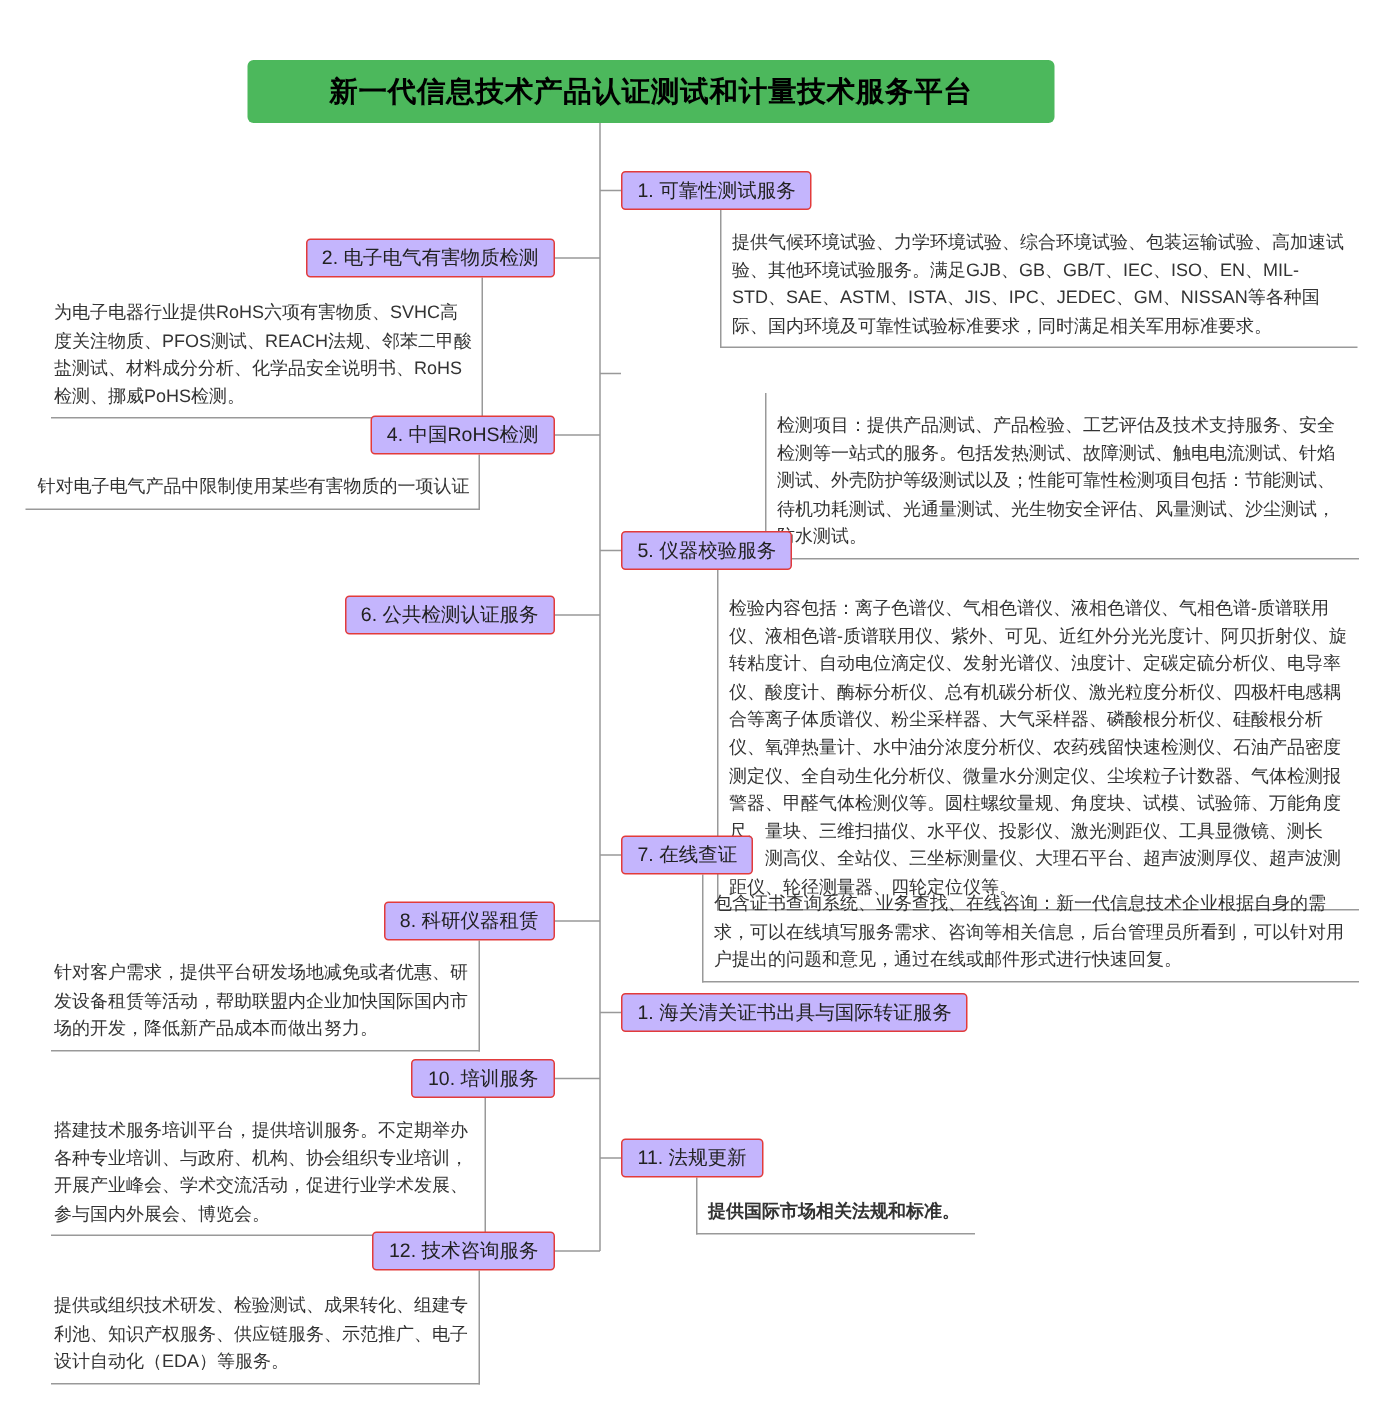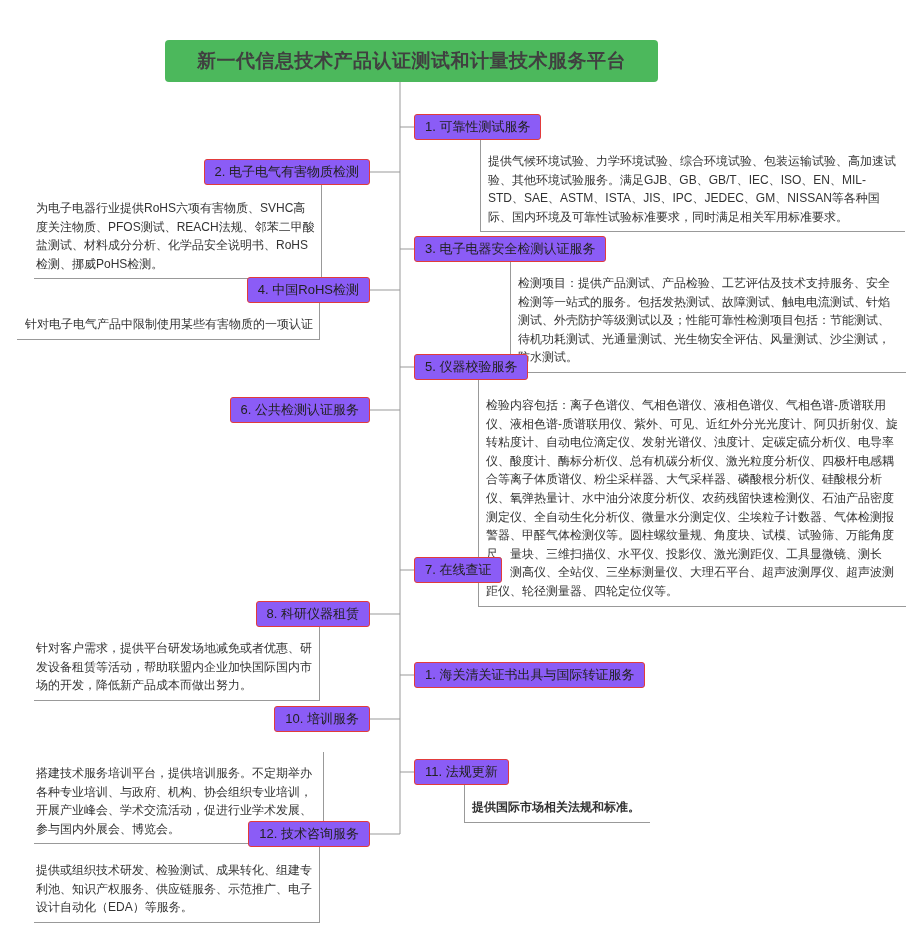--- a/index.html
+++ b/index.html
@@ -5,29 +5,29 @@
   * { margin:0; padding:0; box-sizing:border-box; }
   html,body { background:#ffffff; }
   body { font-family:"Liberation Sans", sans-serif; }
 
   .canvas { position:relative; width:919px; height:935px; background:#ffffff; overflow:hidden; }
 
   .connectors { position:absolute; left:0; top:0; z-index:0; }
   .connectors path { stroke:#999999; stroke-width:1; fill:none; }
 
   .root-title {
-    position:absolute; left:165px; top:40px; width:493px; height:42px;
+    position:absolute; left:165px; top:40px; width:538px; height:42px;
     background:#4cb85c; border-radius:4px; z-index:2;
-    color:#404040; font-size:19px; font-weight:bold; letter-spacing:0.5px;
+    color:#000000; font-size:19px; font-weight:bold; letter-spacing:0.5px;
     display:flex; align-items:center; justify-content:center;
   }
 
   .node {
     position:absolute; height:26px; line-height:24px; padding:0 10px;
-    border:1px solid #e23b3b; border-radius:3px; background:#8b5cf6;
+    border:1px solid #e23b3b; border-radius:3px; background:#c4b5fd;
     font-size:13px; color:#222222; z-index:2; white-space:nowrap; text-align:center;
   }
   .n1  { left:414px;  top:114px; }
   .n2  { right:549px; top:159px; }
   .n3  { left:414px;  top:236px; }
   .n4  { right:549px; top:277px; }
   .n5  { left:414px;  top:354px; }
   .n6  { right:549px; top:397px; }
   .n7  { left:414px;  top:557px; }
   .n8  { right:549px; top:601px; }
@@ -46,21 +46,21 @@
   .d1  { left:480px;  top:140px; width:425px; padding:12px 6px 5px 7px; }
   .d3  { left:510px;  top:262px; width:396px; padding:12px 6px 5px 7px; }
   .d5  { left:478px;  top:380px; width:428px; padding:16px 6px 5px 7px; }
   .d7  { left:468px;  top:583px; width:438px; padding:10px 6px 5px 7px; }
   .d9  { left:530px;  top:688px; width:272px; padding:20px 6px 5px 7px; }
   .d11 { left:464px;  top:785px; white-space:nowrap; padding:13px 10px 5px 7px;font-weight:bold; }
 
   .d2  { right:597px; top:185px; width:288px; padding:14px 6px 5px 2px; }
   .d4  { right:599px; top:303px; white-space:nowrap; padding:12px 6px 5px 8px; }
   .d8  { right:599px; top:627px; width:286px; padding:12px 6px 5px 2px;margin-left:28px; }
-  .d10 { right:595px; top:752px; width:290px; padding:12px 6px 5px 2px; }
+  .d10 { right:595px; top:732px; width:290px; padding:12px 6px 5px 2px; }
   .d12 { right:599px; top:847px; width:286px; padding:14px 6px 5px 2px; }
 </style>
 </head>
 <body>
 
 <div class="canvas">
 
   <svg class="connectors" width="919" height="935" viewBox="0 0 919 935">
     <path d="M400 82 V834
          M400 127 H414  M370 172 H400
@@ -68,34 +68,34 @@
          M400 367 H414  M370 410 H400
          M400 570 H414  M370 614 H400
          M400 675 H414  M370 719 H400
          M400 772 H414  M370 834 H400"></path>
   </svg>
 
   <div class="root-title">新一代信息技术产品认证测试和计量技术服务平台</div>
 
   <div class="node n1">1. 可靠性测试服务</div>
   <div class="node n2">2. 电子电气有害物质检测</div>
-  <div class="node n3">3. 电子电器安全检测认证服务</div>
   <div class="node n4">4. 中国RoHS检测</div>
   <div class="node n5">5. 仪器校验服务</div>
   <div class="node n6">6. 公共检测认证服务</div>
   <div class="node n7">7. 在线查证</div>
   <div class="node n8">8. 科研仪器租赁</div>
   <div class="node n9">1. 海关清关证书出具与国际转证服务</div>
   <div class="node n10">10. 培训服务</div>
   <div class="node n11">11. 法规更新</div>
   <div class="node n12">12. 技术咨询服务</div>
 
   <div class="desc r d1">提供气候环境试验、力学环境试验、综合环境试验、包装运输试验、高加速试验、其他环境试验服务。满足GJB、GB、GB/T、IEC、ISO、EN、MIL-STD、SAE、ASTM、ISTA、JIS、IPC、JEDEC、GM、NISSAN等各种国际、国内环境及可靠性试验标准要求，同时满足相关军用标准要求。</div>
   <div class="desc l d2">为电子电器行业提供RoHS六项有害物质、SVHC高度关注物质、PFOS测试、REACH法规、邻苯二甲酸盐测试、材料成分分析、化学品安全说明书、RoHS检测、挪威PoHS检测。</div>
   <div class="desc r d3">检测项目：提供产品测试、产品检验、工艺评估及技术支持服务、安全检测等一站式的服务。包括发热测试、故障测试、触电电流测试、针焰测试、外壳防护等级测试以及；性能可靠性检测项目包括：节能测试、待机功耗测试、光通量测试、光生物安全评估、风量测试、沙尘测试，防水测试。</div>
   <div class="desc l d4">针对电子电气产品中限制使用某些有害物质的一项认证</div>
   <div class="desc r d5">检验内容包括：离子色谱仪、气相色谱仪、液相色谱仪、气相色谱-质谱联用仪、液相色谱-质谱联用仪、紫外、可见、近红外分光光度计、阿贝折射仪、旋转粘度计、自动电位滴定仪、发射光谱仪、浊度计、定碳定硫分析仪、电导率仪、酸度计、酶标分析仪、总有机碳分析仪、激光粒度分析仪、四极杆电感耦合等离子体质谱仪、粉尘采样器、大气采样器、磷酸根分析仪、硅酸根分析仪、氧弹热量计、水中油分浓度分析仪、农药残留快速检测仪、石油产品密度测定仪、全自动生化分析仪、微量水分测定仪、尘埃粒子计数器、气体检测报警器、甲醛气体检测仪等。圆柱螺纹量规、角度块、试模、试验筛、万能角度尺、量块、三维扫描仪、水平仪、投影仪、激光测距仪、工具显微镜、测长仪、测高仪、全站仪、三坐标测量仪、大理石平台、超声波测厚仪、超声波测距仪、轮径测量器、四轮定位仪等。</div>
+  <div class="desc r d7">包含证书查询系统、业务查找、在线咨询：新一代信息技术企业根据自身的需求，可以在线填写服务需求、咨询等相关信息，后台管理员所看到，可以针对用户提出的问题和意见，通过在线或邮件形式进行快速回复。</div>
   <div class="desc l d8">针对客户需求，提供平台研发场地减免或者优惠、研发设备租赁等活动，帮助联盟内企业加快国际国内市场的开发，降低新产品成本而做出努力。</div>
   <div class="desc l d10">搭建技术服务培训平台，提供培训服务。不定期举办各种专业培训、与政府、机构、协会组织专业培训，开展产业峰会、学术交流活动，促进行业学术发展、参与国内外展会、博览会。</div>
   <div class="desc r d11">提供国际市场相关法规和标准。</div>
   <div class="desc l d12">提供或组织技术研发、检验测试、成果转化、组建专利池、知识产权服务、供应链服务、示范推广、电子设计自动化（EDA）等服务。</div>
 
 </div>
 
 </body></html>

